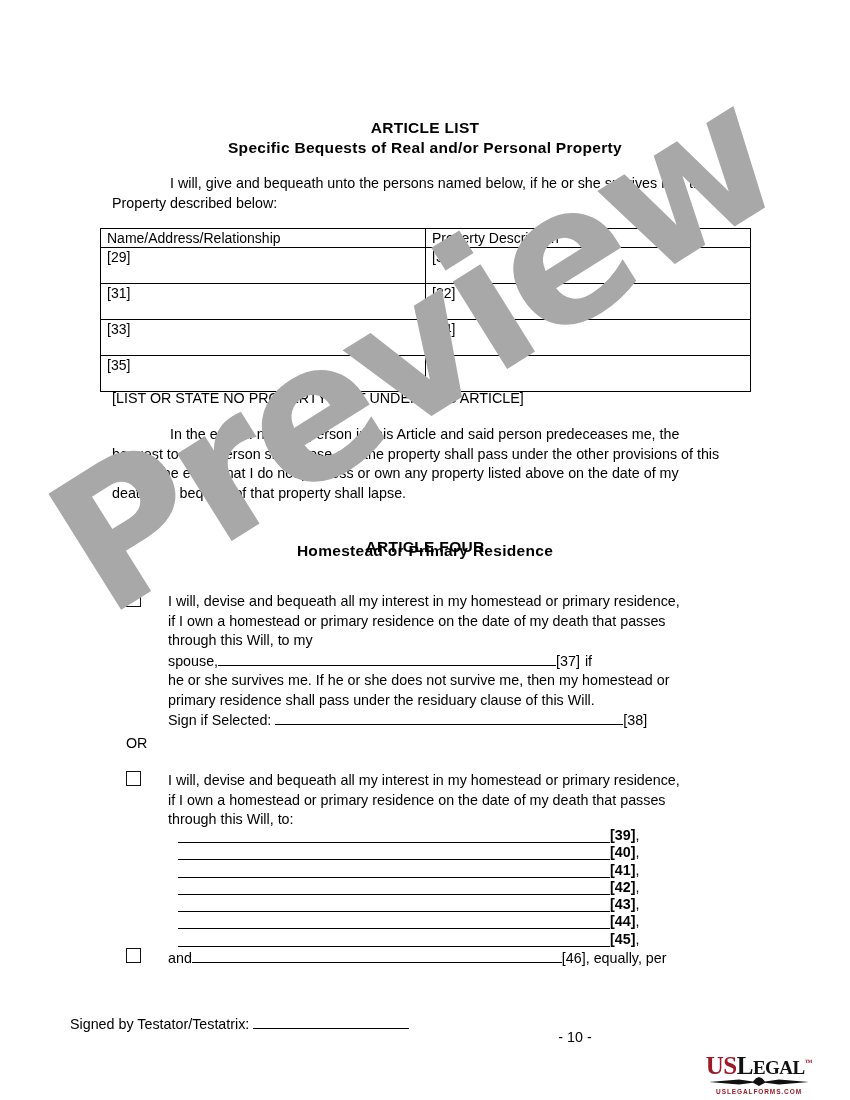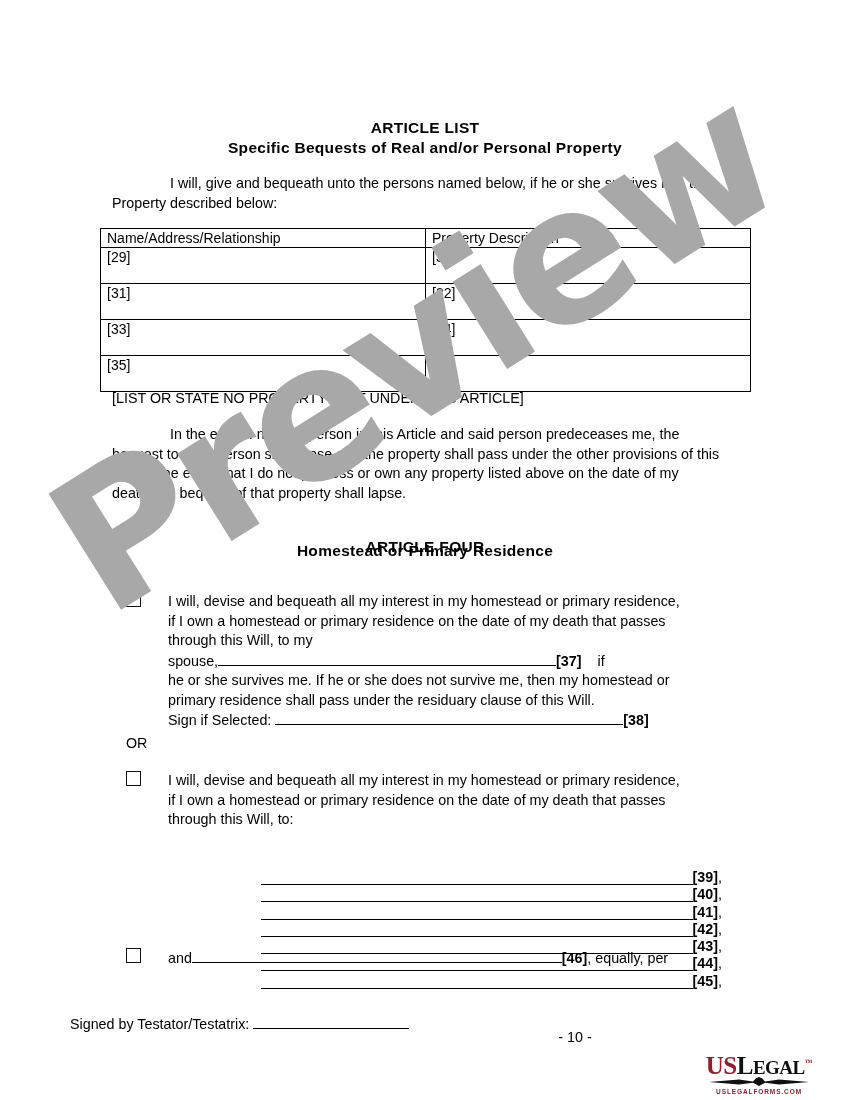--- a/index.html
+++ b/index.html
@@ -140,37 +140,36 @@
     white-space: nowrap;
     width: 100%;
   }
   .rule {
     display: inline-block;
     border-bottom: 1.4px solid #000000;
     height: 14px;
     vertical-align: baseline;
   }
   .tag {
-    font-weight: bold;
+    font-weight: normal;
     font-size: 14.3px;
   }
 
   #or-label {
     position: absolute;
     left: 126px; top: 735px;
     font-size: 14.3px;
   }
 
   
   #blank-lines {
     position: absolute;
     left: 178px;
-    top: 867px;
+    top: 825px;
     width: 544px;
-    text-align: right;
   }
   #blank-lines .bl {
     position: relative;
     height: 17.3px;
     white-space: nowrap;
   }
   #blank-lines .bl .ln {
     display: inline-block;
     border-bottom: 1.5px solid #000000;
     width: 432px;
@@ -309,21 +308,21 @@
     <div class="body-text" id="lapse-para">In the event I name a person in this Article and said person predeceases me, the bequest to such person shall lapse and the property shall pass under the other provisions of this Will.  In the event that I do not possess or own any property listed above on the date of my death, the bequest of that property shall lapse.</div>
 
     <div class="heading" id="art4-title">ARTICLE FOUR</div>
     <div class="heading" id="art4-sub">Homestead or Primary Residence</div>
 
     <div class="checkbox" id="cb-1"></div>
     <div class="body-text" id="opt1-text">
       <span class="fill-row">I will, devise and bequeath all my interest in my homestead or primary residence,</span>
       <span class="fill-row">if I own a homestead or primary residence on the date of my death that passes</span>
       <span class="fill-row">through this Will, to my</span>
-      <span class="fill-row"><span>spouse,</span><span class="rule" style="width:338px"></span><span class="tag">[37]</span><span style="margin-left:16px">if</span></span>
+      <span class="fill-row"><span>spouse,</span><span class="rule" style="width:338px"></span><span class="tag">[37]</span><span style="margin-left:5px">if</span></span>
       <span class="fill-row">he or she survives me.  If he or she does not survive me, then my homestead or</span>
       <span class="fill-row">primary residence shall pass under the residuary clause of this Will.</span>
       <span class="fill-row"><span>Sign if Selected:</span><span class="rule" style="width:348px;margin-left:4px"></span><span class="tag">[38]</span></span>
     </div>
 
     <div id="or-label">OR</div>
 
     <div class="checkbox" id="cb-2"></div>
     <div class="body-text" id="opt2-text">
       <span class="fill-row">I will, devise and bequeath all my interest in my homestead or primary residence,</span>

